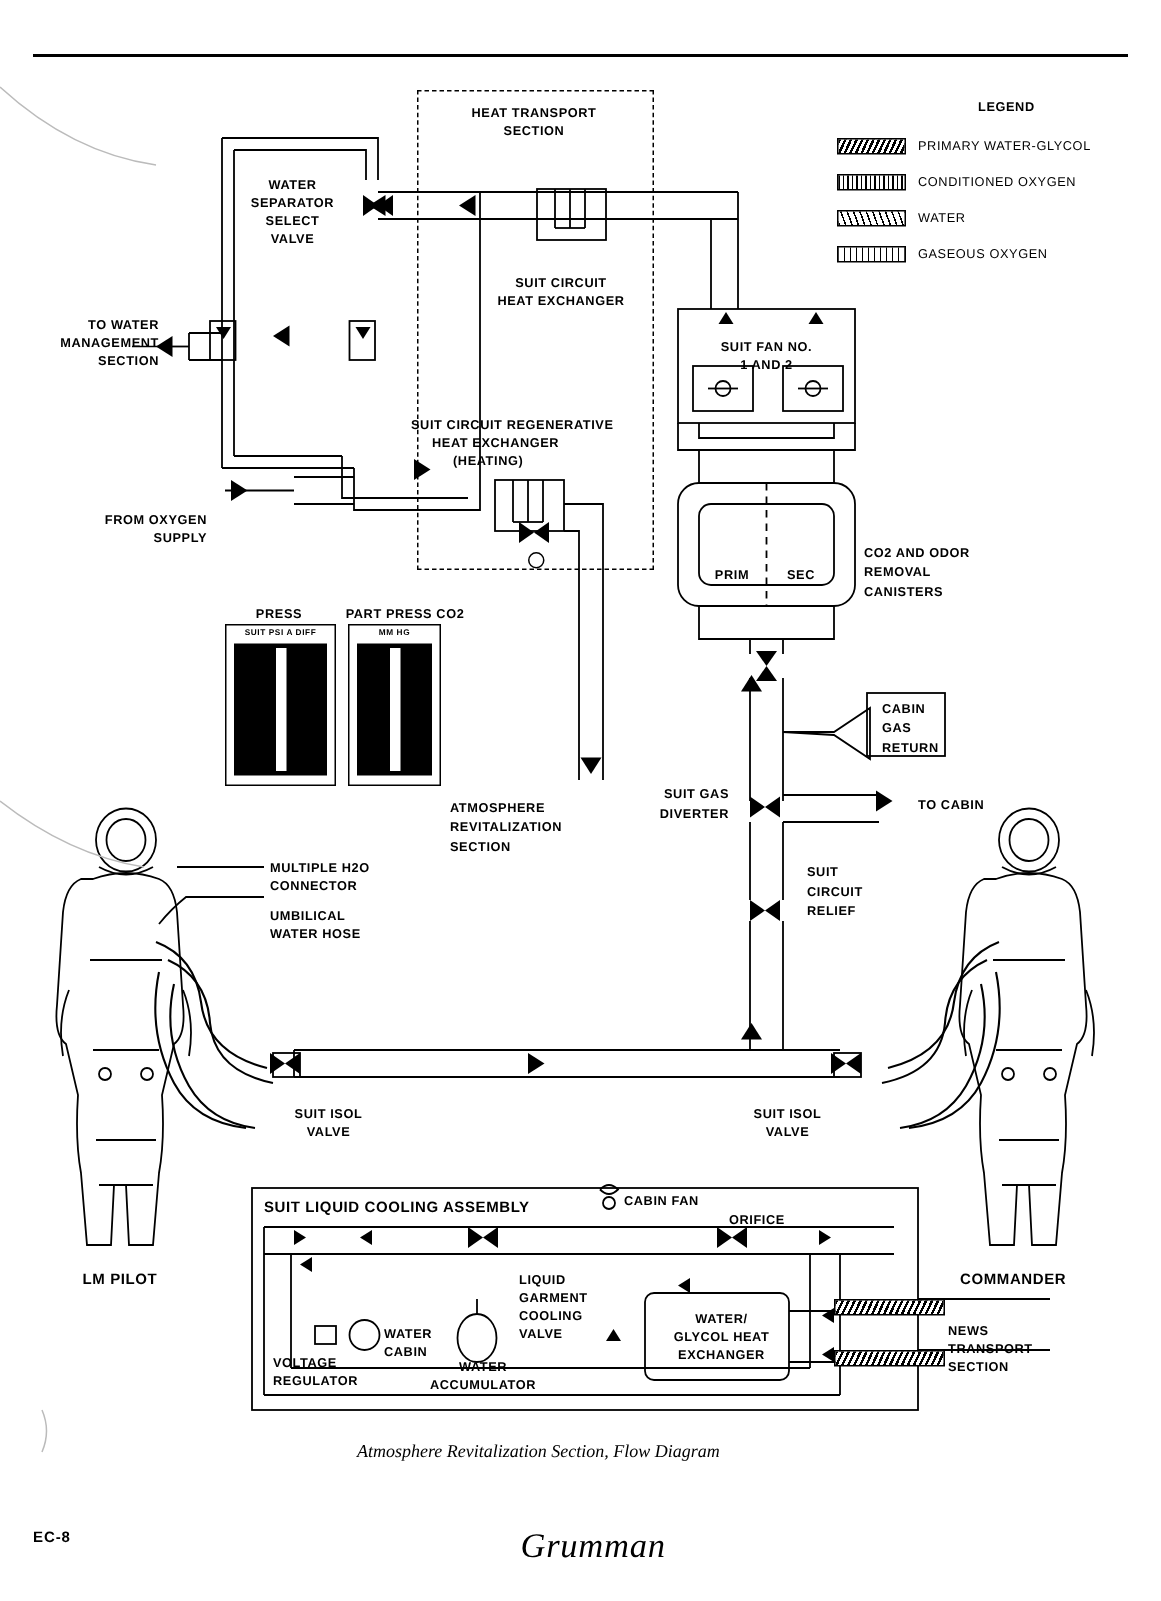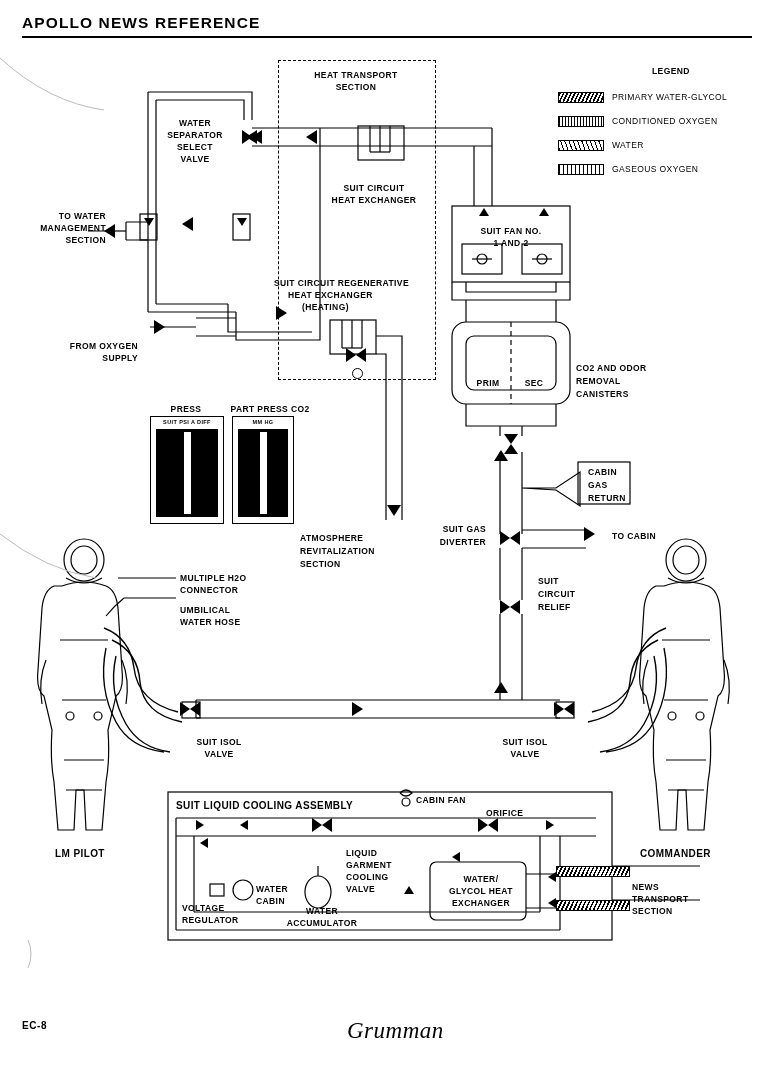--- a/index.html
+++ b/index.html
@@ -55,21 +55,20 @@
   .gauge .scale{position:absolute;left:50%;top:3px;bottom:3px;width:7px;margin-left:-3px;background:#fff;}
   
   .hatch{background:repeating-linear-gradient(115deg,#000 0 1.6px,#fff 1.6px 3.6px);}
   .svgwrap{position:absolute;left:0;top:0;width:774px;height:1067px;pointer-events:none;}
 </style>
 </head>
 <body>
 
 <div class="page">
 
-  <div class="hdr">APOLLO NEWS REFERENCE</div>
   <div class="ln hl" style="left:22px;top:36px;width:730px;height:2px;"></div>
 
   <svg class="svgwrap" viewBox="0 0 774 1067">
     <g fill="none" stroke="#000" stroke-width="1.2">
 
       <path d="M148,92 H252 V120 M148,92 V312 M156,100 H244 V120 M156,100 V304"></path>
       <path d="M148,312 H236 M156,304 H228"></path>
 
       <path d="M148,222 H126 M148,240 H126"></path>
       <path d="M126,222 V240"></path>
@@ -342,16 +341,17 @@
   <div class="valve" style="left:500px;top:531px;"></div>
   <div class="valve" style="left:500px;top:600px;"></div>
   <div class="valve v" style="left:504px;top:434px;"></div>
   <div class="valve" style="left:180px;top:702px;"></div>
   <div class="valve" style="left:554px;top:702px;"></div>
   <div class="valve" style="left:312px;top:818px;"></div>
   <div class="valve" style="left:478px;top:818px;"></div>
   <div class="valve" style="left:346px;top:348px;"></div>
   <div class="circ" style="left:352px;top:368px;width:9px;height:9px;"></div>
 
+  <div class="caption" style="left:238px;top:960px;">Atmosphere Revitalization Section, Flow Diagram</div>
   <div class="folio">EC-8</div>
   <div class="grumman">Grumman</div>
 
 </div>
 
 </body></html>

